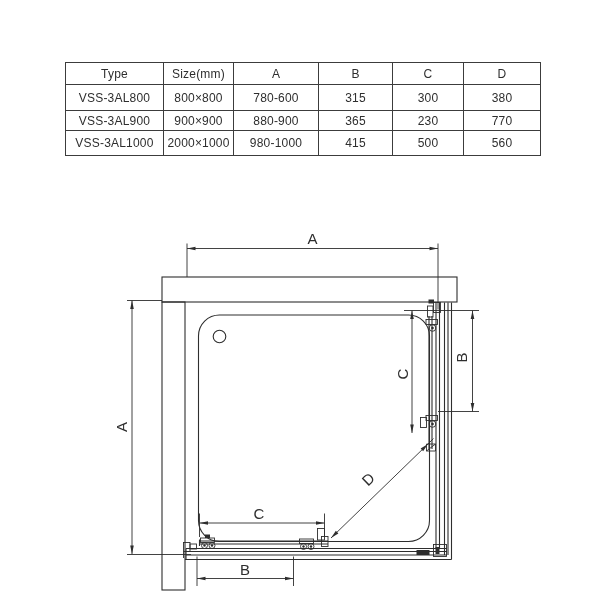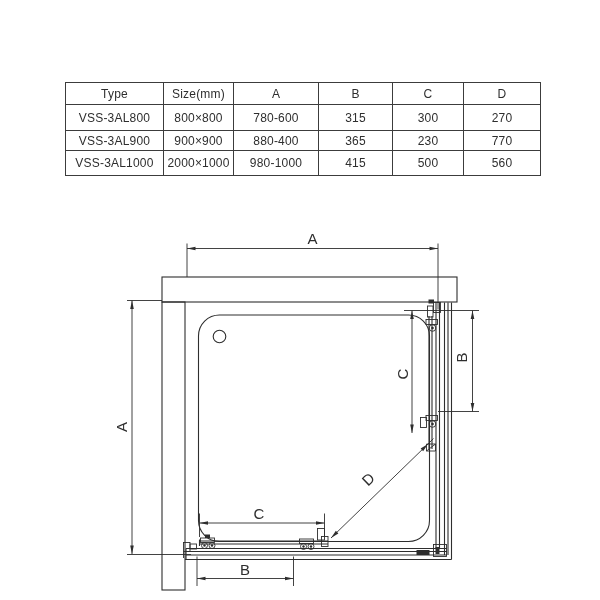--- a/index.html
+++ b/index.html
@@ -1,17 +1,17 @@
 <!DOCTYPE html>
 <html><head>
 <meta charset="utf-8">
 <style>
   html,body{margin:0;padding:0;width:600px;height:600px;background:#fff;overflow:hidden;
     font-family:"Liberation Sans",sans-serif;position:relative;}
-  .spec-table{position:absolute;left:65px;top:62px;border-collapse:collapse;table-layout:fixed;margin-top:20px;}
+  .spec-table{position:absolute;left:65px;top:62px;border-collapse:collapse;table-layout:fixed;}
   .spec-table th,.spec-table td{border:1px solid #3c3c3c;font-size:12px;font-weight:400;
     color:#2e2e2e;text-align:center;vertical-align:middle;padding:0;letter-spacing:.2px;}
   .spec-table tr.hdr{height:22px;}
   .spec-table tr.r1{height:26px;}
   .spec-table tr.r2{height:20px;}
   .spec-table tr.r3{height:25px;}
   .drawing{position:absolute;left:0;top:0;}
   .ln{stroke:#2e2e2e;fill:none;stroke-width:1.1;}
   .thin{stroke:#2e2e2e;fill:none;stroke-width:0.9;}
   .brk{stroke:#4a4a4a;fill:none;stroke-width:0.8;}
@@ -38,26 +38,26 @@
     <th>B</th>
     <th>C</th>
     <th>D</th>
   </tr>
   <tr class="r1">
     <td>VSS-3AL800</td>
     <td>800×800</td>
     <td>780-600</td>
     <td>315</td>
     <td>300</td>
-    <td>270</td>
+    <td>380</td>
   </tr>
   <tr class="r2">
     <td>VSS-3AL900</td>
     <td>900×900</td>
-    <td>880-400</td>
+    <td>880-900</td>
     <td>365</td>
     <td>230</td>
     <td>770</td>
   </tr>
   <tr class="r3">
     <td>VSS-3AL1000</td>
     <td>2000×1000</td>
     <td>980-1000</td>
     <td>415</td>
     <td>500</td>

